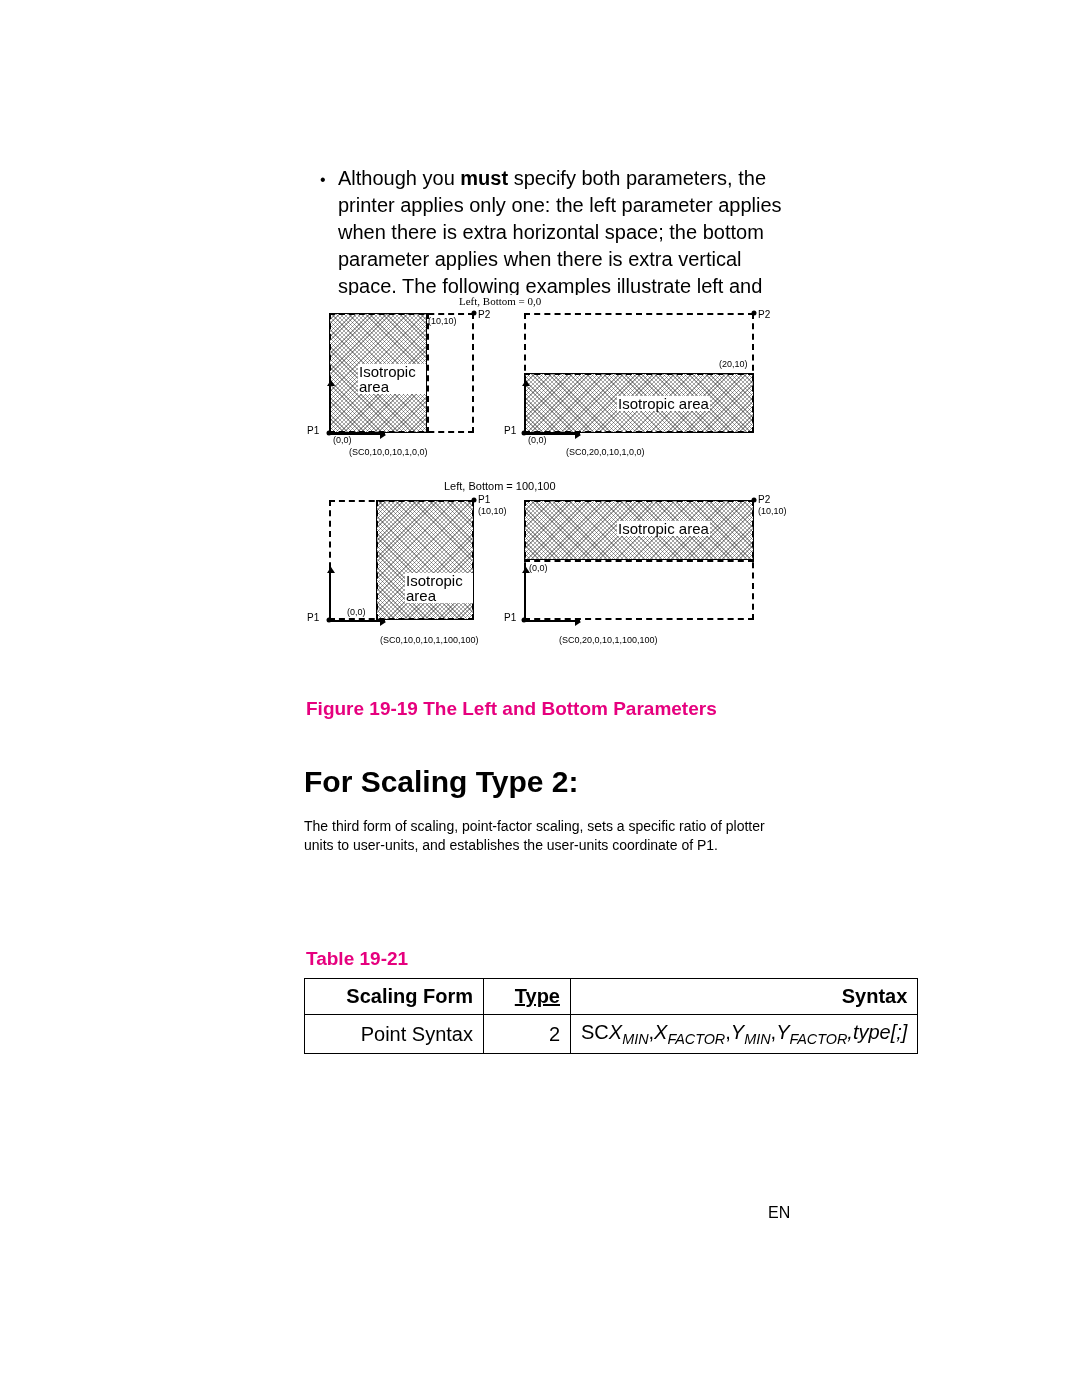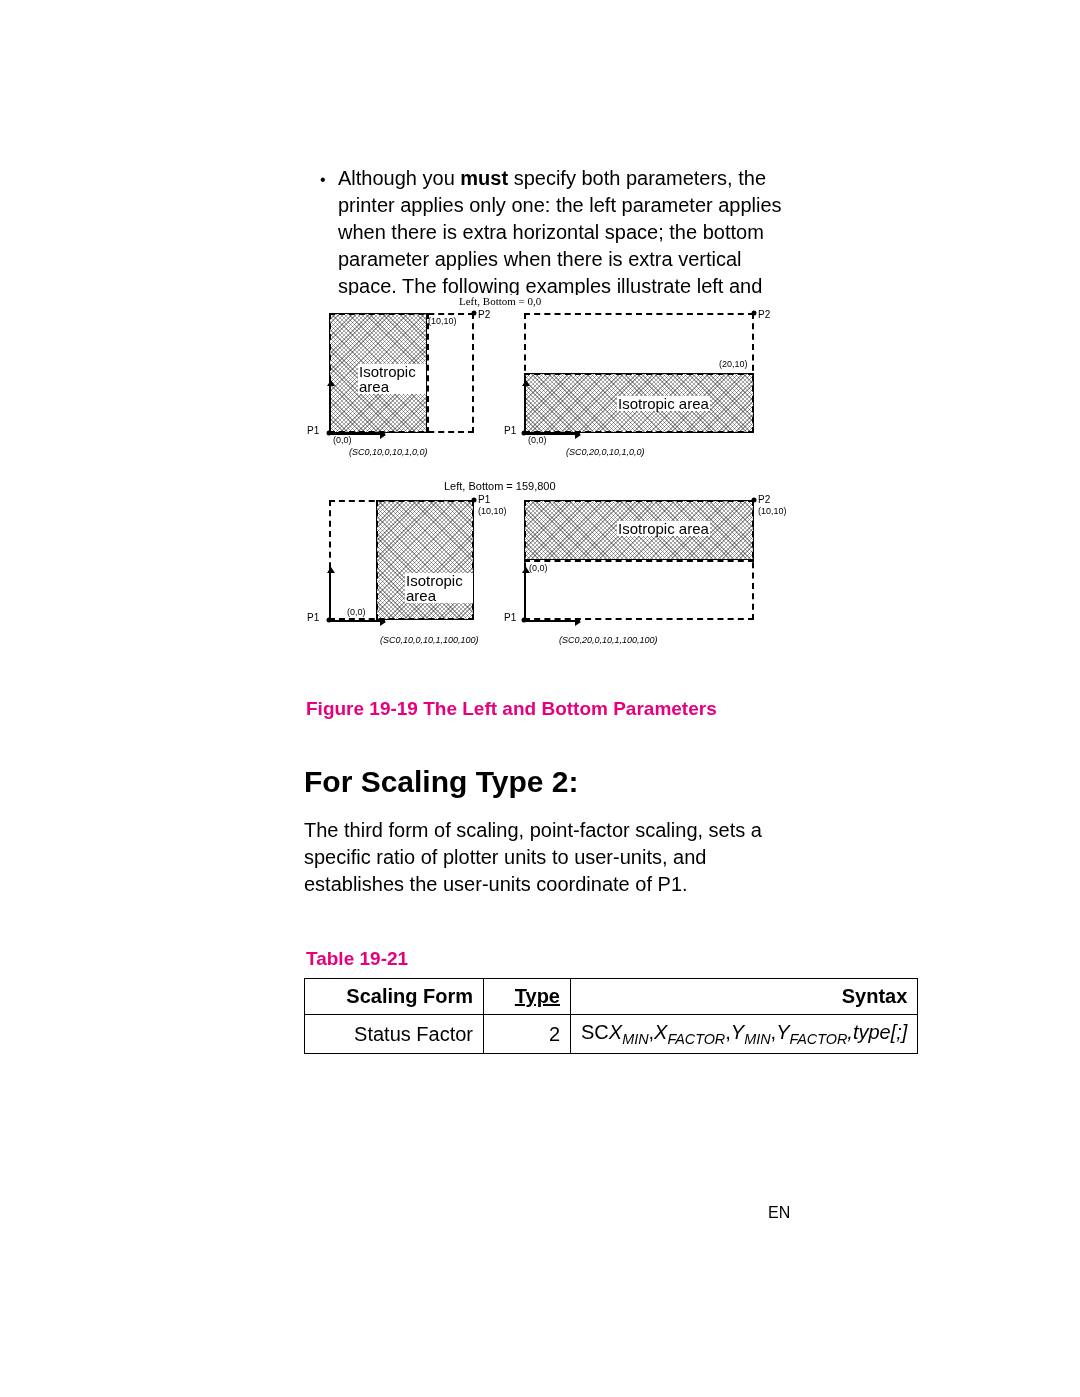--- a/index.html
+++ b/index.html
@@ -49,21 +49,20 @@
   }
   .fig-small {
     font-size: 10px;
     position: absolute;
   }
   .fig-tiny {
     font-size: 9px;
     position: absolute;
   }
   .fig-italic {
-    font-style: italic;
   }
 
   
   .plot {
     position: absolute;
     border: none;
   }
   .hatch {
     position: absolute;
     background-image:
@@ -144,21 +143,21 @@
     top: 765px;
     font-size: 30px;
     font-weight: bold;
   }
 
   .section-para {
     position: absolute;
     left: 304px;
     top: 817px;
     width: 486px;
-    font-size: 20px;
+    font-size: 14px;
     line-height: 1.35;
   }
 
   .table-caption {
     position: absolute;
     left: 306px;
     top: 948px;
     color: #E6007E;
     font-weight: bold;
     font-size: 19px;
@@ -249,21 +248,21 @@
       <div class="dot" style="left:230px; top:0;"></div>
       <div class="fig-small" style="left:234px; top:-4px;">P2</div>
 
       <div class="fig-tiny" style="left:195px; top:46px;">(20,10)</div>
       <div class="dot" style="left:0; top:120px;"></div>
       <div class="fig-tiny" style="left:4px; top:122px;">(0,0)</div>
     </div>
     <div class="fig-small" style="left:200px; top:130px;">P1</div>
     <div class="fig-tiny fig-italic" style="left:262px; top:152px;">(SC0,20,0,10,1,0,0)</div>
 
-    <div class="fig-label-top" style="left:140px; top:185px;">Left, Bottom = 159,800</div>
+    <div class="fig-label-top" style="left:140px; top:185px;">Left, Bottom = 100,100</div>
 
     <div class="plot" style="left:25px; top:205px; width:145px; height:120px;">
       <div class="dashed-box" style="left:0; top:0; width:145px; height:120px;"></div>
 
       <div class="hatch" style="left:47px; top:0; width:98px; height:120px;">
         <div class="tiny-white-label" style="left:28px; top:72px;">Isotropic area</div>
       </div>
       <div class="dashed-v" style="left:47px; top:0; height:120px;"></div>
 
       <div class="dot" style="left:145px; top:0;"></div>
@@ -316,21 +315,21 @@
   <div class="table-caption">Table 19-21</div>
 
   <table class="syntax">
     <tbody>
         <tr>
       <th class="col-form">Scaling Form</th>
       <th class="col-type">Type</th>
       <th class="col-syntax">Syntax</th>
     </tr>
     <tr>
-      <td>Status Factor</td>
+      <td>Point Syntax</td>
       <td class="c-type">2</td>
       <td>
         <span>SC</span><span class="ital">X</span><span class="sub">MIN</span>,<span class="ital">X</span><span class="sub">FACTOR</span>,<span class="ital">Y</span><span class="sub">MIN</span>,<span class="ital">Y</span><span class="sub">FACTOR</span><span class="ital">,type[;]</span>
       </td>
     </tr>
   </tbody>
     </table>
 
   <div class="footer-right">EN</div>
 

